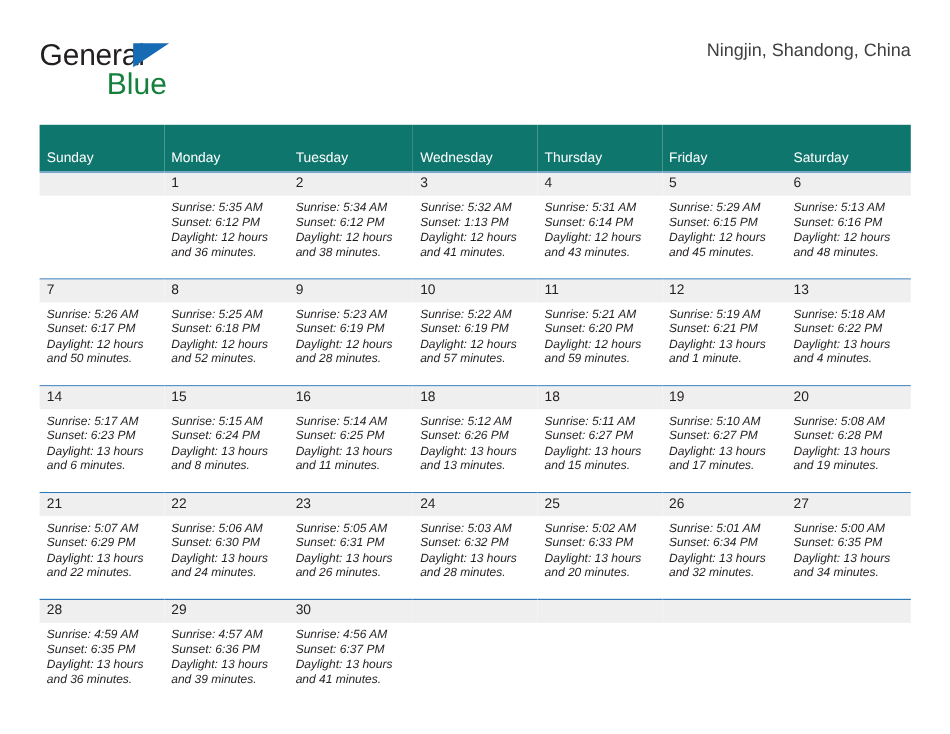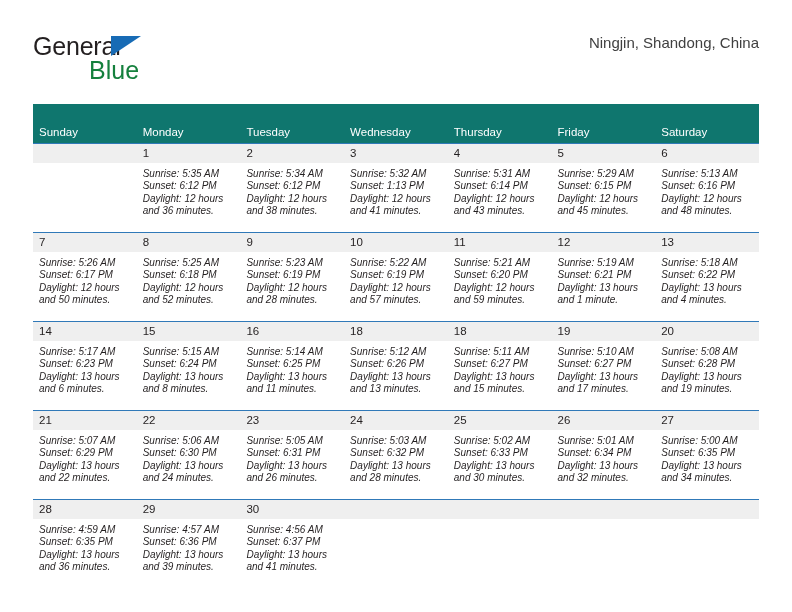--- a/index.html
+++ b/index.html
@@ -430,21 +430,21 @@
                 <div class="daylight-wrap">Daylight: 13 hours and 28 minutes.</div>
               </div>
             </div>
           </td>
           <td>
             <div class="daycell">
               <div class="daynum">25</div>
               <div class="info">
                 <div>Sunrise: 5:02 AM</div>
                 <div>Sunset: 6:33 PM</div>
-                <div class="daylight-wrap">Daylight: 13 hours and 30 minutes.</div>
+                <div class="daylight-wrap">Daylight: 13 hours and 20 minutes.</div>
               </div>
             </div>
           </td>
           <td>
             <div class="daycell">
               <div class="daynum">26</div>
               <div class="info">
                 <div>Sunrise: 5:01 AM</div>
                 <div>Sunset: 6:34 PM</div>
                 <div class="daylight-wrap">Daylight: 13 hours and 32 minutes.</div>

